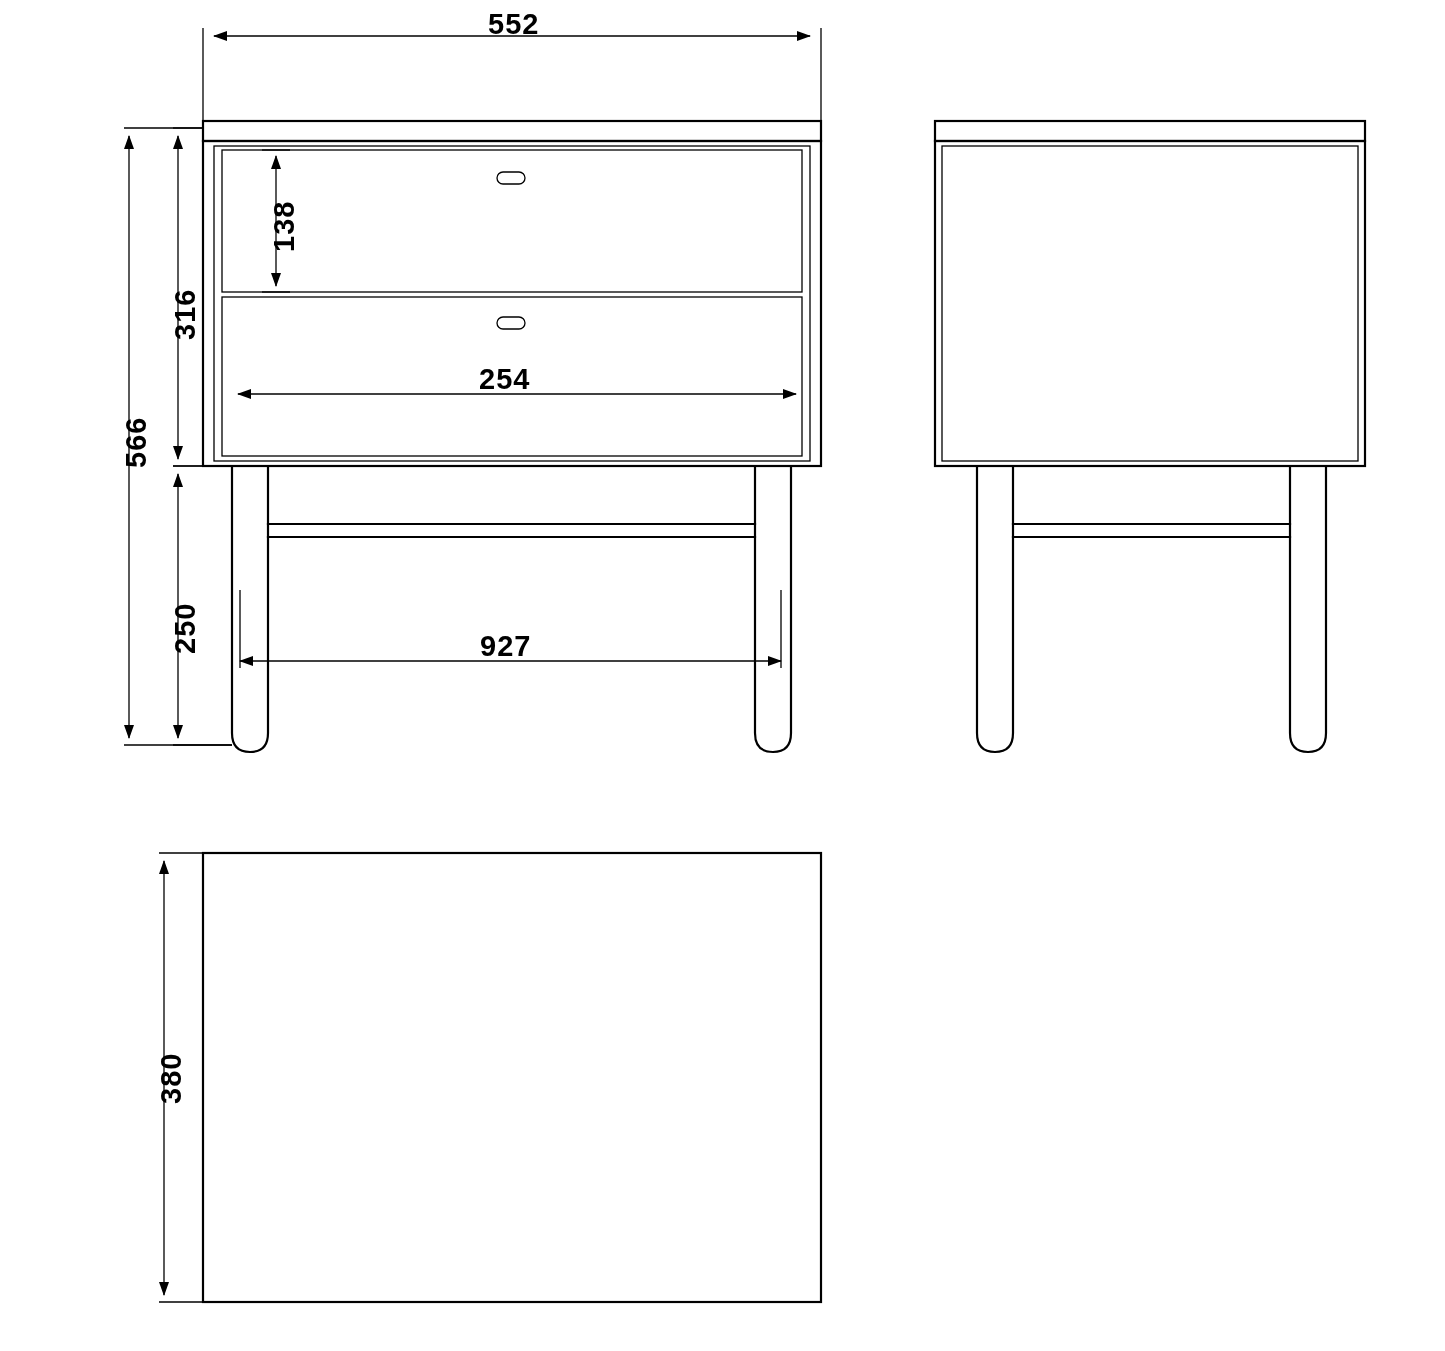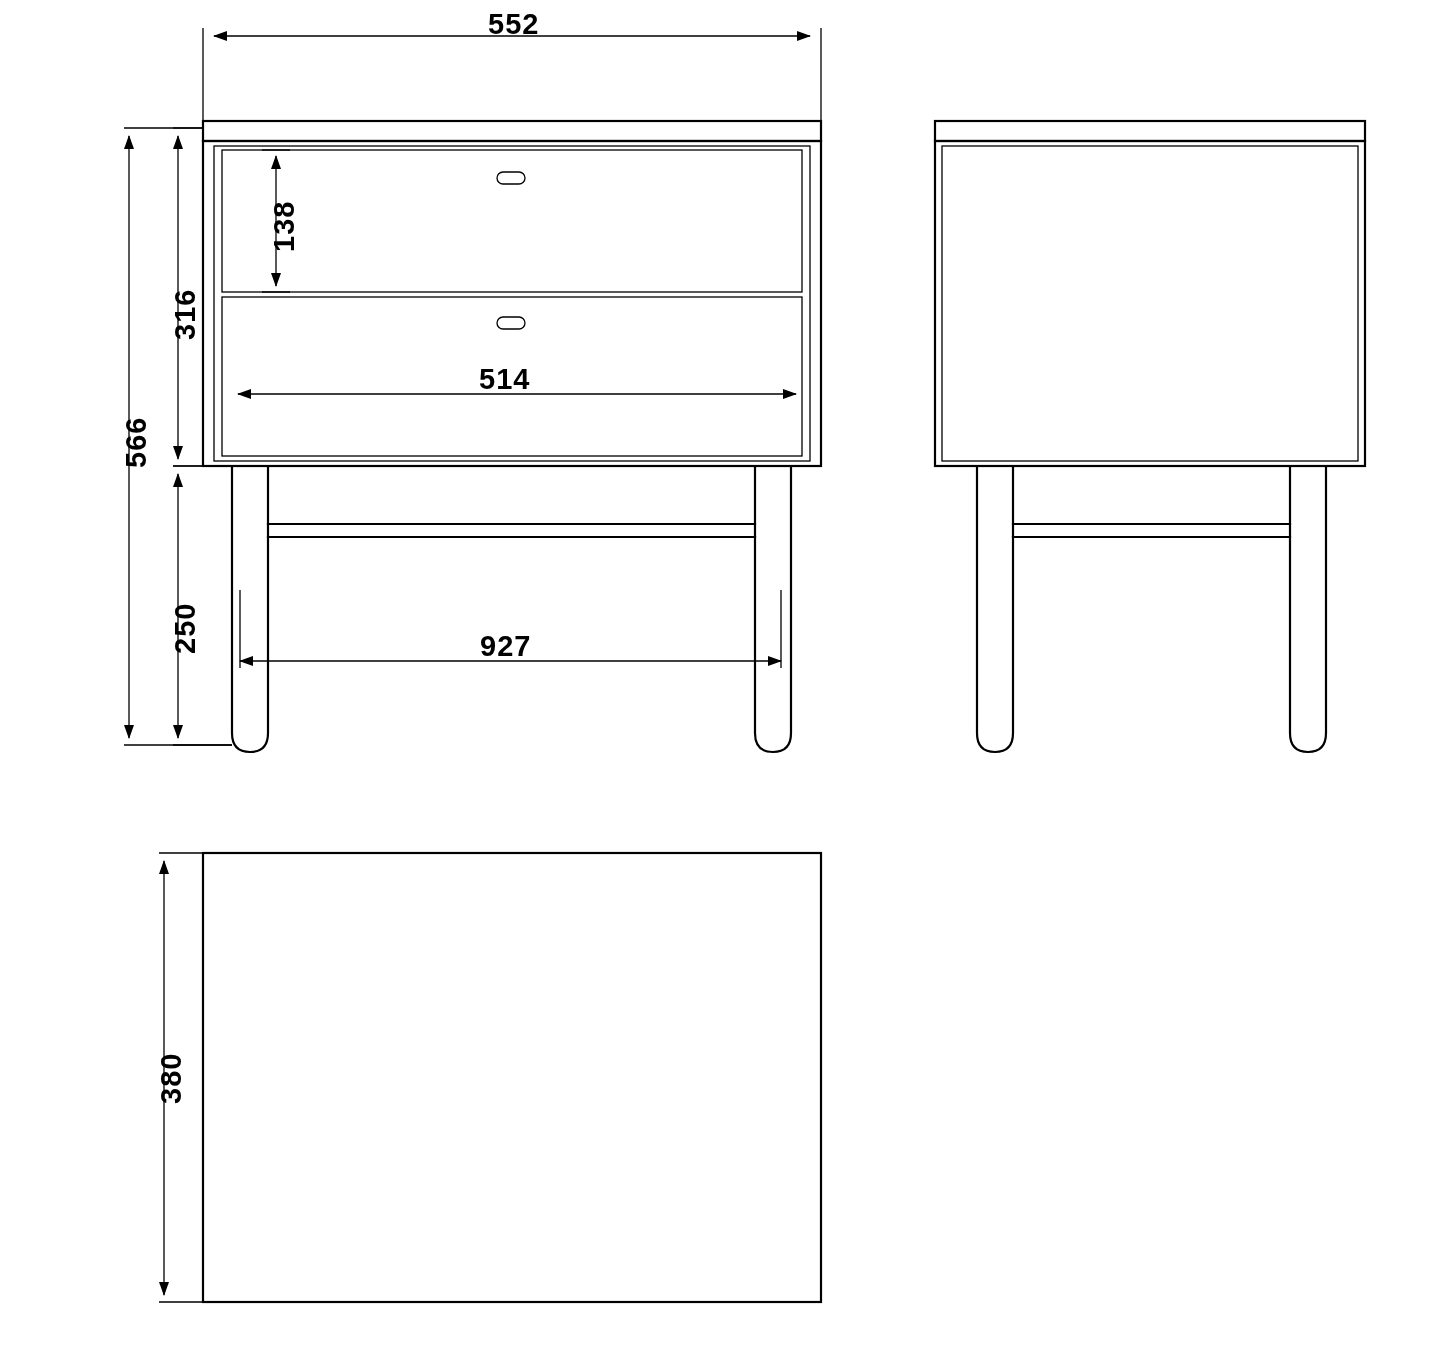--- a/index.html
+++ b/index.html
@@ -152,19 +152,19 @@
   <div class="dimtext" style="left:452px; top:8px;">552</div>
 
   <div class="dimtext vert" style="left:84px; top:468px;">566</div>
 
   <div class="dimtext vert" style="left:133px; top:340px;">316</div>
 
   <div class="dimtext vert" style="left:133px; top:654px;">250</div>
 
   <div class="dimtext vert" style="left:232px; top:252px;">138</div>
 
-  <div class="dimtext" style="left:443px; top:363px;">514</div>
+  <div class="dimtext" style="left:443px; top:363px;">254</div>
 
   <div class="dimtext" style="left:444px; top:630px;">927</div>
 
   <div class="dimtext vert" style="left:119px; top:1104px;">380</div>
 
 </div>
 
 </body></html>

